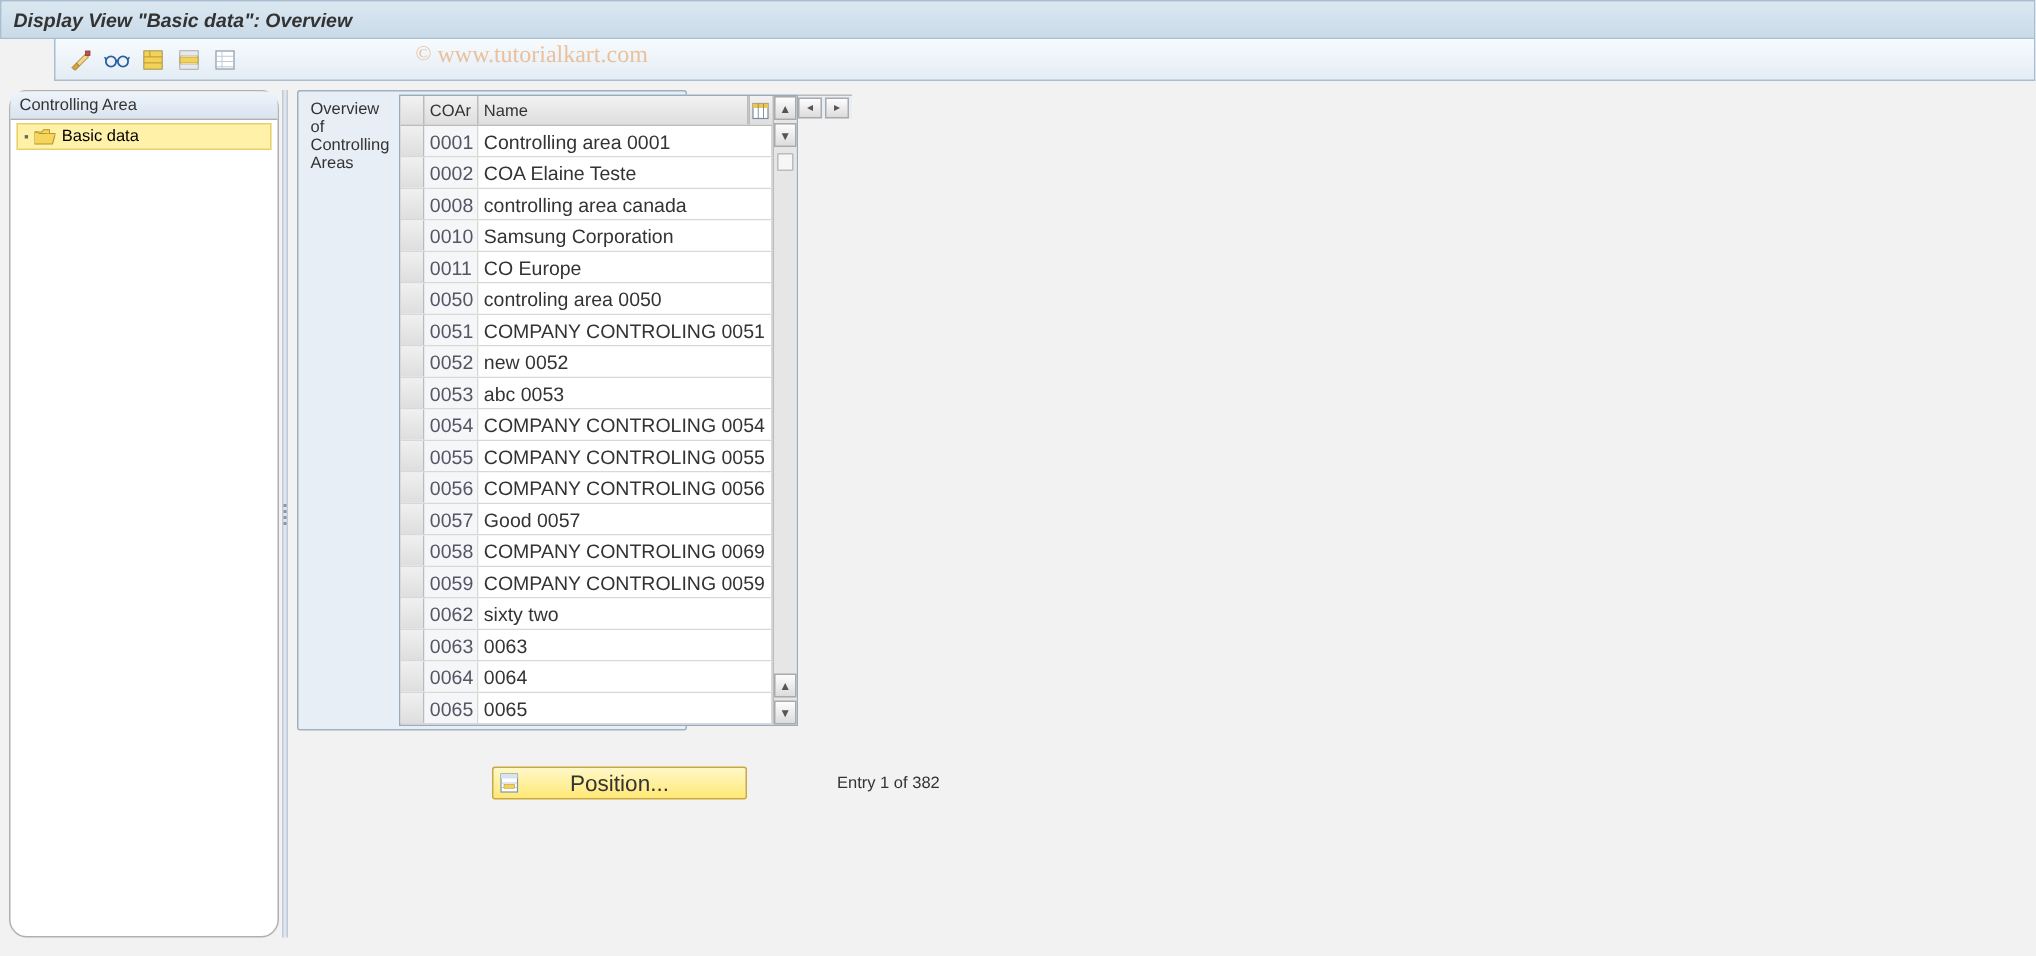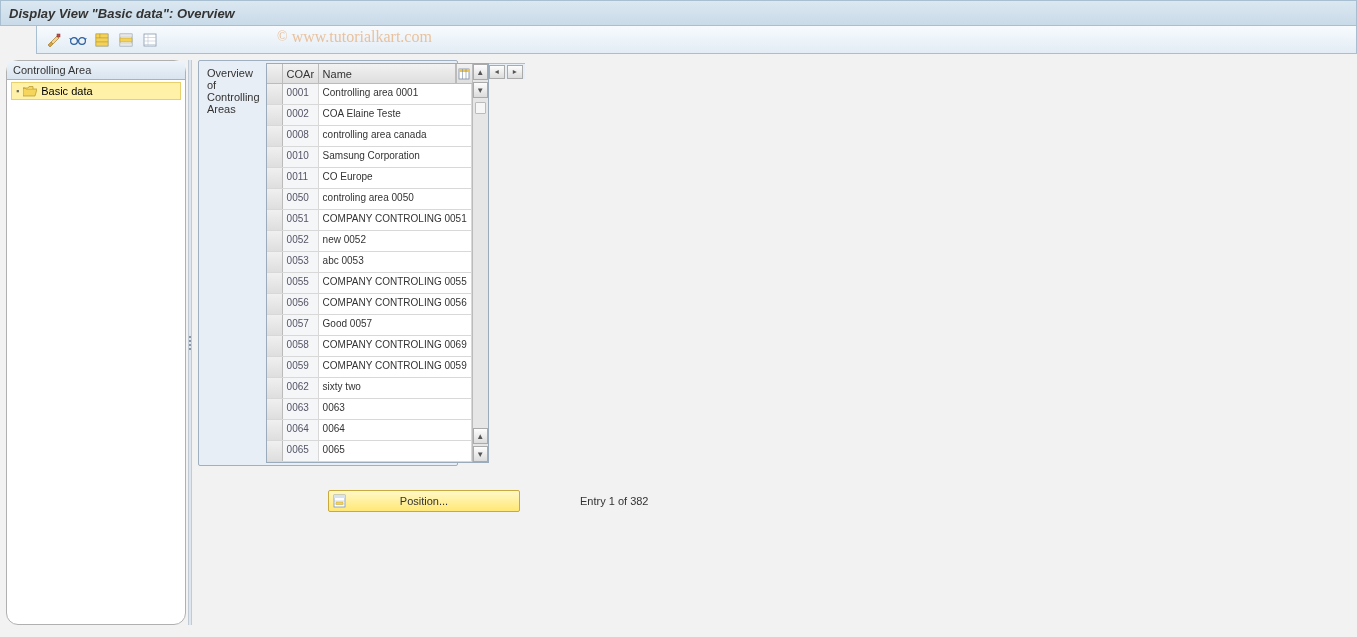--- a/index.html
+++ b/index.html
@@ -143,21 +143,21 @@
     .tbody { }
     .trow {
       display: flex;
       height: 21px;
       border-bottom: 1px solid #d8d8d8;
     }
     .trow:nth-child(even) { }
     .cell {
       border-right: 1px solid #d8d8d8;
       padding: 3px 4px;
-      font-size: 10px;
+      font-size: 13px;
       color: #333;
       overflow: hidden;
       white-space: nowrap;
     }
     .cell-sel {
       width: 16px;
       background: linear-gradient(#f0f0f0,#dedede);
       border-right: 1px solid #bbb;
       cursor: pointer;
       padding:0;
@@ -201,26 +201,26 @@
       width:16px;height:14px;border:1px solid #aaa;
       background:linear-gradient(#fdfdfd,#dcdcdc);
       display:flex;align-items:center;justify-content:center;
       font-size:8px;color:#555;cursor:pointer;margin-right:2px;
     }
     .footer-row {
       display:flex;align-items:center;gap:60px;
       padding: 24px 0 0 130px;
     }
     .position-btn {
-      width: 192px; height: 22px;
+      width: 170px; height: 22px;
       background: linear-gradient(#fff8c8,#ffe876);
       border: 1px solid #c9a93e;
       border-radius: 2px;
       display:flex;align-items:center;justify-content:center;
-      gap:8px;cursor:pointer;font-size:11px;color:#333;
+      gap:8px;cursor:pointer;font-size:15px;color:#333;
       position:relative;
       text-align:right;
     }
     .position-btn .pbicon {
       position:absolute;left:4px;top:2px;
     }
     .entry-text { font-size:11px;color:#333; }
     .splitter {
       width:4px;background:#dfe6ee;
       border-left:1px solid #c1cbd6;border-right:1px solid #c1cbd6;
@@ -371,20 +371,25 @@
                 <div class="cell cell-coar">0052</div>
                 <div class="cell cell-name">new 0052</div>
               </div>
               <div class="trow">
                 <div class="cell cell-sel"></div>
                 <div class="cell cell-coar">0053</div>
                 <div class="cell cell-name">abc 0053</div>
               </div>
               <div class="trow">
                 <div class="cell cell-sel"></div>
+                <div class="cell cell-coar">0054</div>
+                <div class="cell cell-name">COMPANY CONTROLING 0054</div>
+              </div>
+              <div class="trow">
+                <div class="cell cell-sel"></div>
                 <div class="cell cell-coar">0055</div>
                 <div class="cell cell-name">COMPANY CONTROLING 0055</div>
               </div>
               <div class="trow">
                 <div class="cell cell-sel"></div>
                 <div class="cell cell-coar">0056</div>
                 <div class="cell cell-name">COMPANY CONTROLING 0056</div>
               </div>
               <div class="trow">
                 <div class="cell cell-sel"></div>

